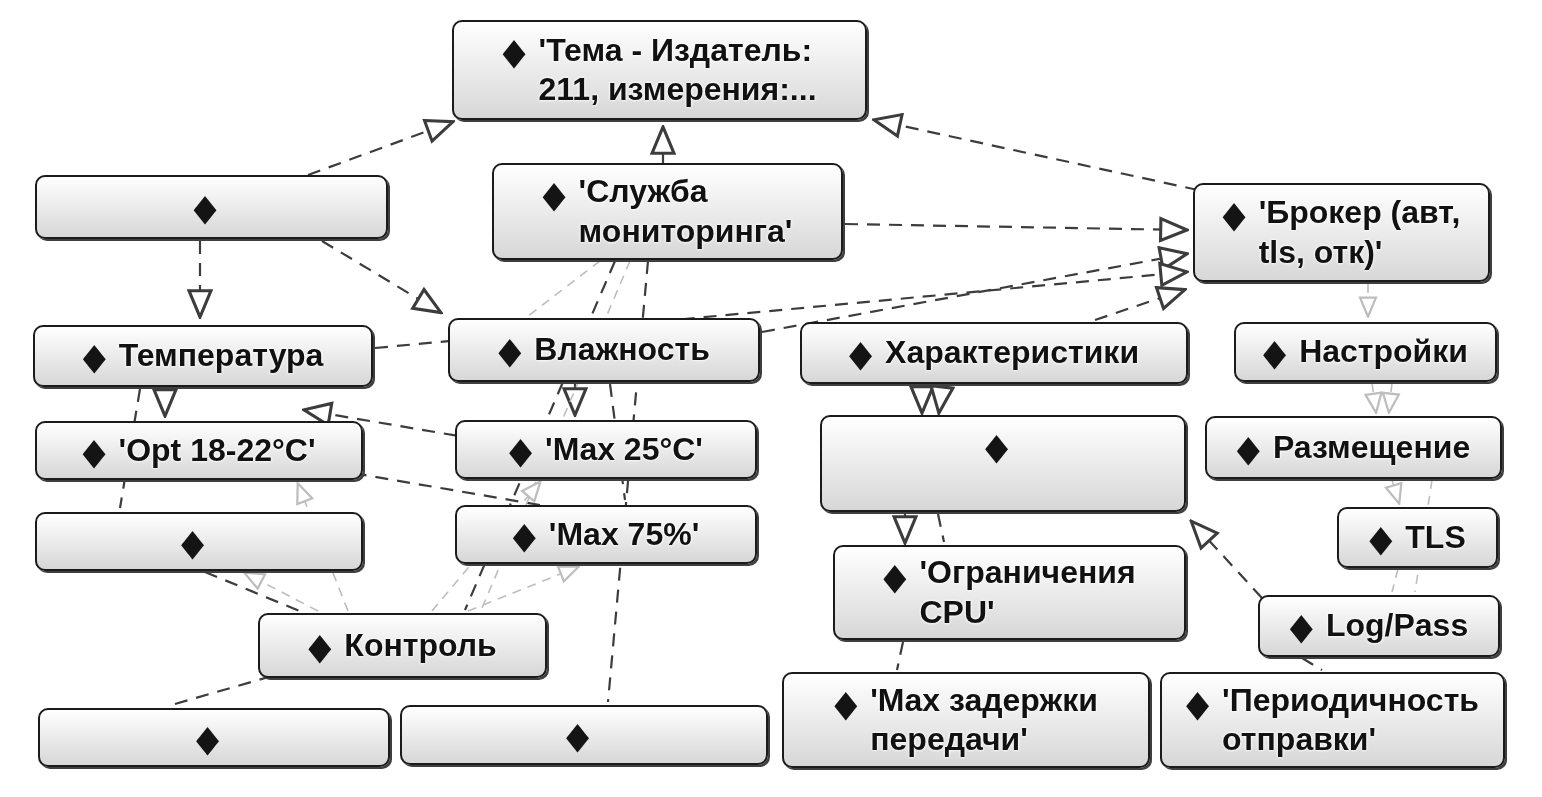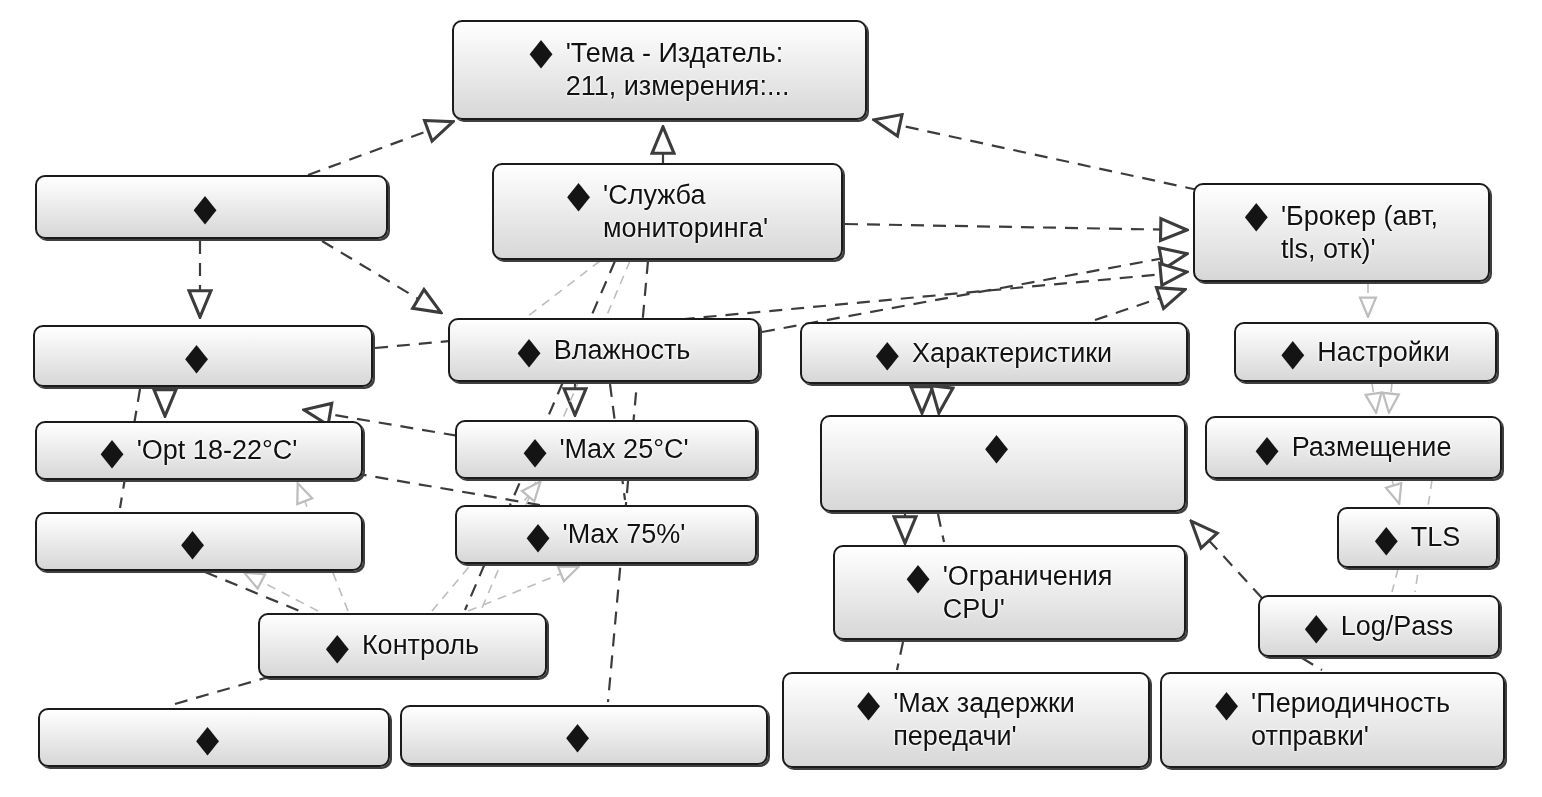--- a/index.html
+++ b/index.html
@@ -30,22 +30,22 @@
     color:#141414;
     font-size:30px;
     line-height:1;
     transform:scaleY(1.25);
     margin-right:13px;
     flex:0 0 auto;
   }
   .node.multiline .diamond{align-self:flex-start;margin-top:10px;}
   .label{
     color:#111111;
-    font-size:27px;
-    font-weight:normal;
+    font-size:32px;
+    font-weight:bold;
     line-height:1.22;
     white-space:pre-line;
     text-align:left;
     text-shadow:0 0 3px #ffffff, 0 0 3px #ffffff;
   }
 </style>
 </head>
 <body>
 
 <div id="canvas">
@@ -113,20 +113,21 @@
         <span class="label">'Служба
 мониторинга'</span>
       </div>
       <div class="node multiline" style="left: 1193px; top: 183px; width: 297px; height: 99px;">
         <span class="diamond">◆</span>
         <span class="label">'Брокер (авт,
 tls, отк)'</span>
       </div>
       <div class="node" style="left: 33px; top: 325px; width: 340px; height: 62px;">
         <span class="diamond">◆</span>
+        <span class="label">Температура</span>
       </div>
       <div class="node" style="left: 448px; top: 318px; width: 312px; height: 64px;">
         <span class="diamond">◆</span>
         <span class="label">Влажность</span>
       </div>
       <div class="node" style="left: 800px; top: 322px; width: 388px; height: 62px;">
         <span class="diamond">◆</span>
         <span class="label">Характеристики</span>
       </div>
       <div class="node" style="left: 1234px; top: 322px; width: 263px; height: 60px;">

